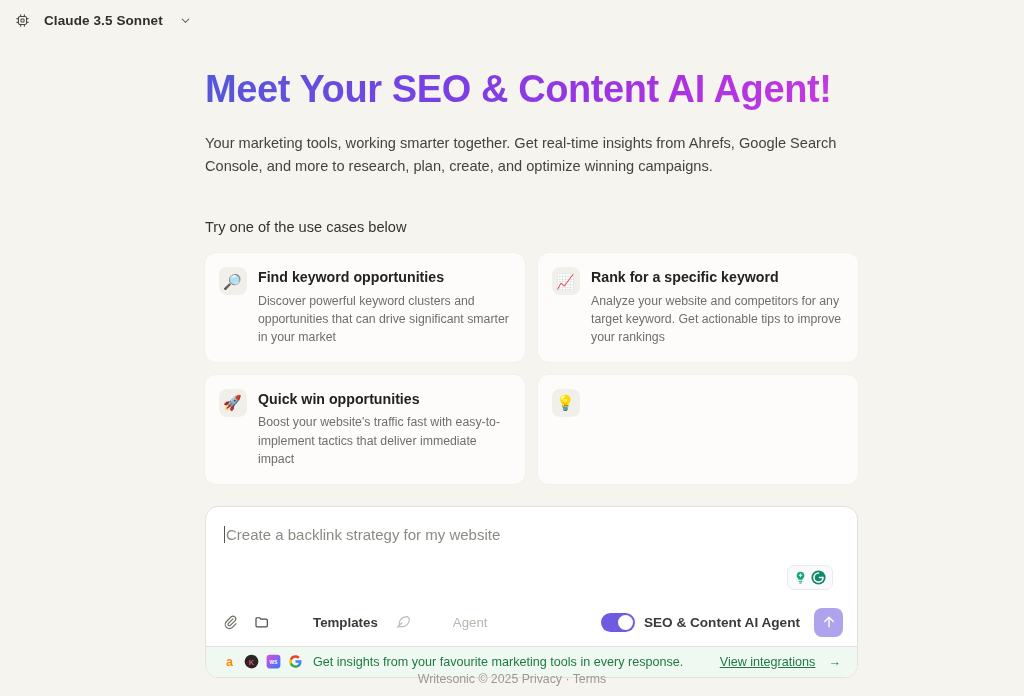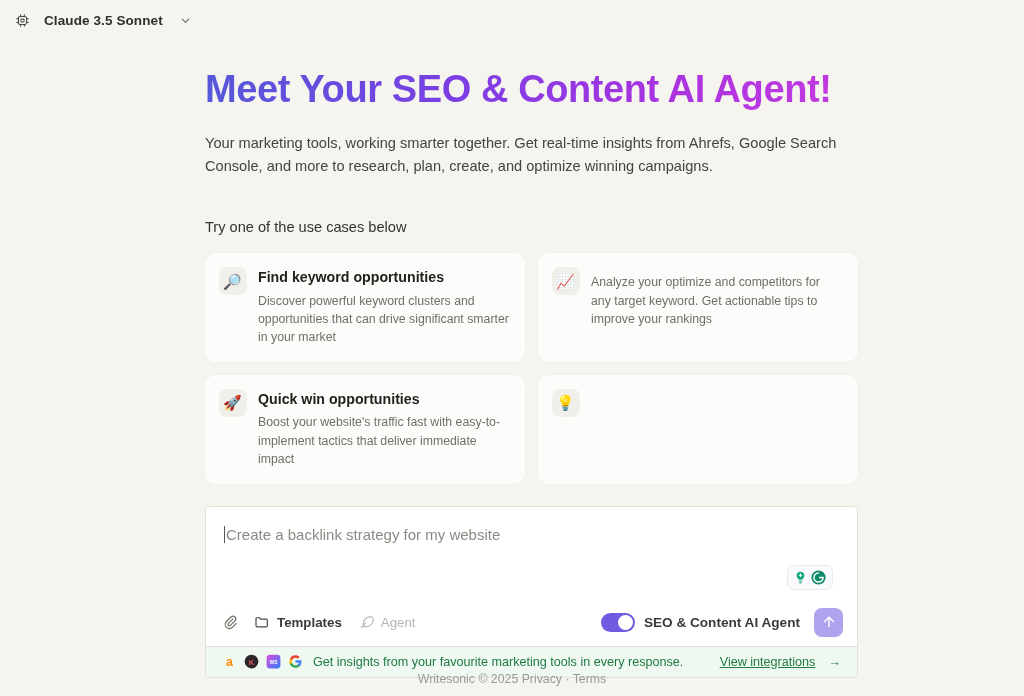--- a/index.html
+++ b/index.html
@@ -72,21 +72,21 @@
   .card-desc {
     margin-top: 5px; font-size: 12.3px; line-height: 1.5;
     color: #6f6f69; max-width: 257px;
   }
   .card.row2 { min-height: 92px; }
 
   
   .composer {
     margin-top: 22px; width: 653px;
     background: #FFFFFF; border: 1px solid #E4E1DA;
-    border-radius: 4px; position: relative; overflow: hidden;
+    border-radius: 13px; position: relative; overflow: hidden;
   }
   .composer-input {
     padding: 19px 18px 0 18px; height: 92px; position: relative; cursor: text;
   }
   .caret {
     display: inline-block; width: 1px; height: 17px; background: #55554f;
     vertical-align: -3px; margin-right: 1px;
   }
   .placeholder { font-size: 15px; color: #8b8b84; }
   .gram {
@@ -97,21 +97,21 @@
     cursor: pointer;
   }
   .gram svg { display: block; }
 
   .composer-tools {
     height: 47px; display: flex; align-items: center;
     padding: 0 14px 0 16px; gap: 0;
   }
   .tool { display: flex; align-items: center; gap: 7px; cursor: pointer; }
   .tool + .tool { margin-left: 16px; }
-  .tool-label { font-size: 13.3px; font-weight: 700; color: #3b3b36; }
+  .tool-label { font-size: 13.3px; font-weight: 700; color: #3b3b36; margin-left: 36px; }
   .tool.muted .tool-label { color: #b6b6ae; font-weight: 400; }
   .tool svg { display: block; }
   .spacer { flex: 1; }
   .toggle {
     width: 34px; height: 19px; border-radius: 10px; background: #6E5BE0;
     position: relative; cursor: pointer; flex: none;
   }
   .toggle .knob {
     position: absolute; top: 2px; right: 2px;
     width: 15px; height: 15px; border-radius: 50%; background: #fff;
@@ -179,21 +179,22 @@
         <div class="card-ico">🔎</div>
         <div class="card-body">
           <div class="card-title">Find keyword opportunities</div>
           <div class="card-desc">Discover powerful keyword clusters and opportunities that can drive significant smarter in your market</div>
         </div>
       </div>
 
       <div class="card">
         <div class="card-ico">📈</div>
         <div class="card-body">
-          <div class="card-desc">Analyze your optimize and competitors for any target keyword. Get actionable tips to improve your rankings</div>
+          <div class="card-title">Rank for a specific keyword</div>
+          <div class="card-desc">Analyze your website and competitors for any target keyword. Get actionable tips to improve your rankings</div>
         </div>
       </div>
 
       <div class="card row2">
         <div class="card-ico">🚀</div>
         <div class="card-body">
           <div class="card-title">Quick win opportunities</div>
           <div class="card-desc">Boost your website's traffic fast with easy-to-implement tactics that deliver immediate impact</div>
         </div>
       </div>

